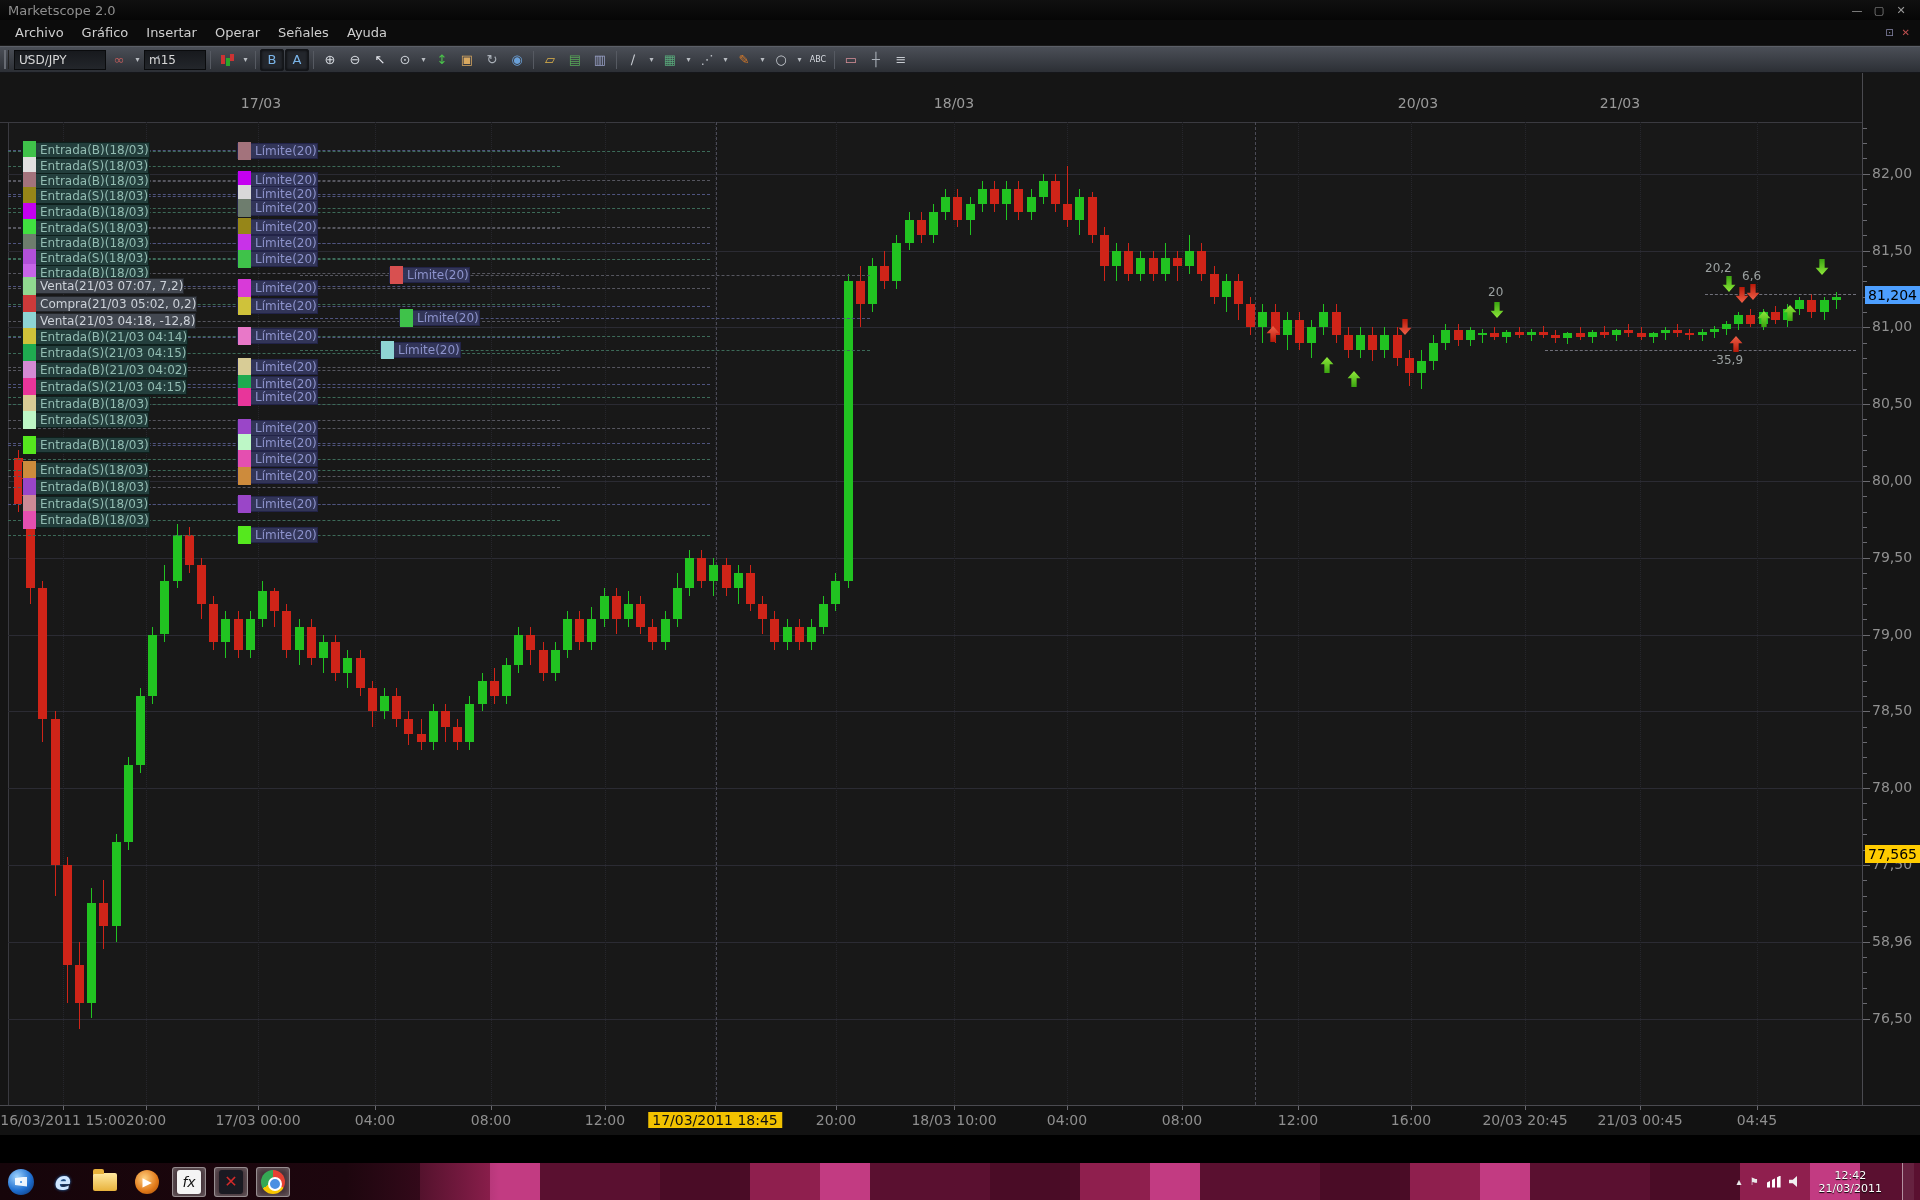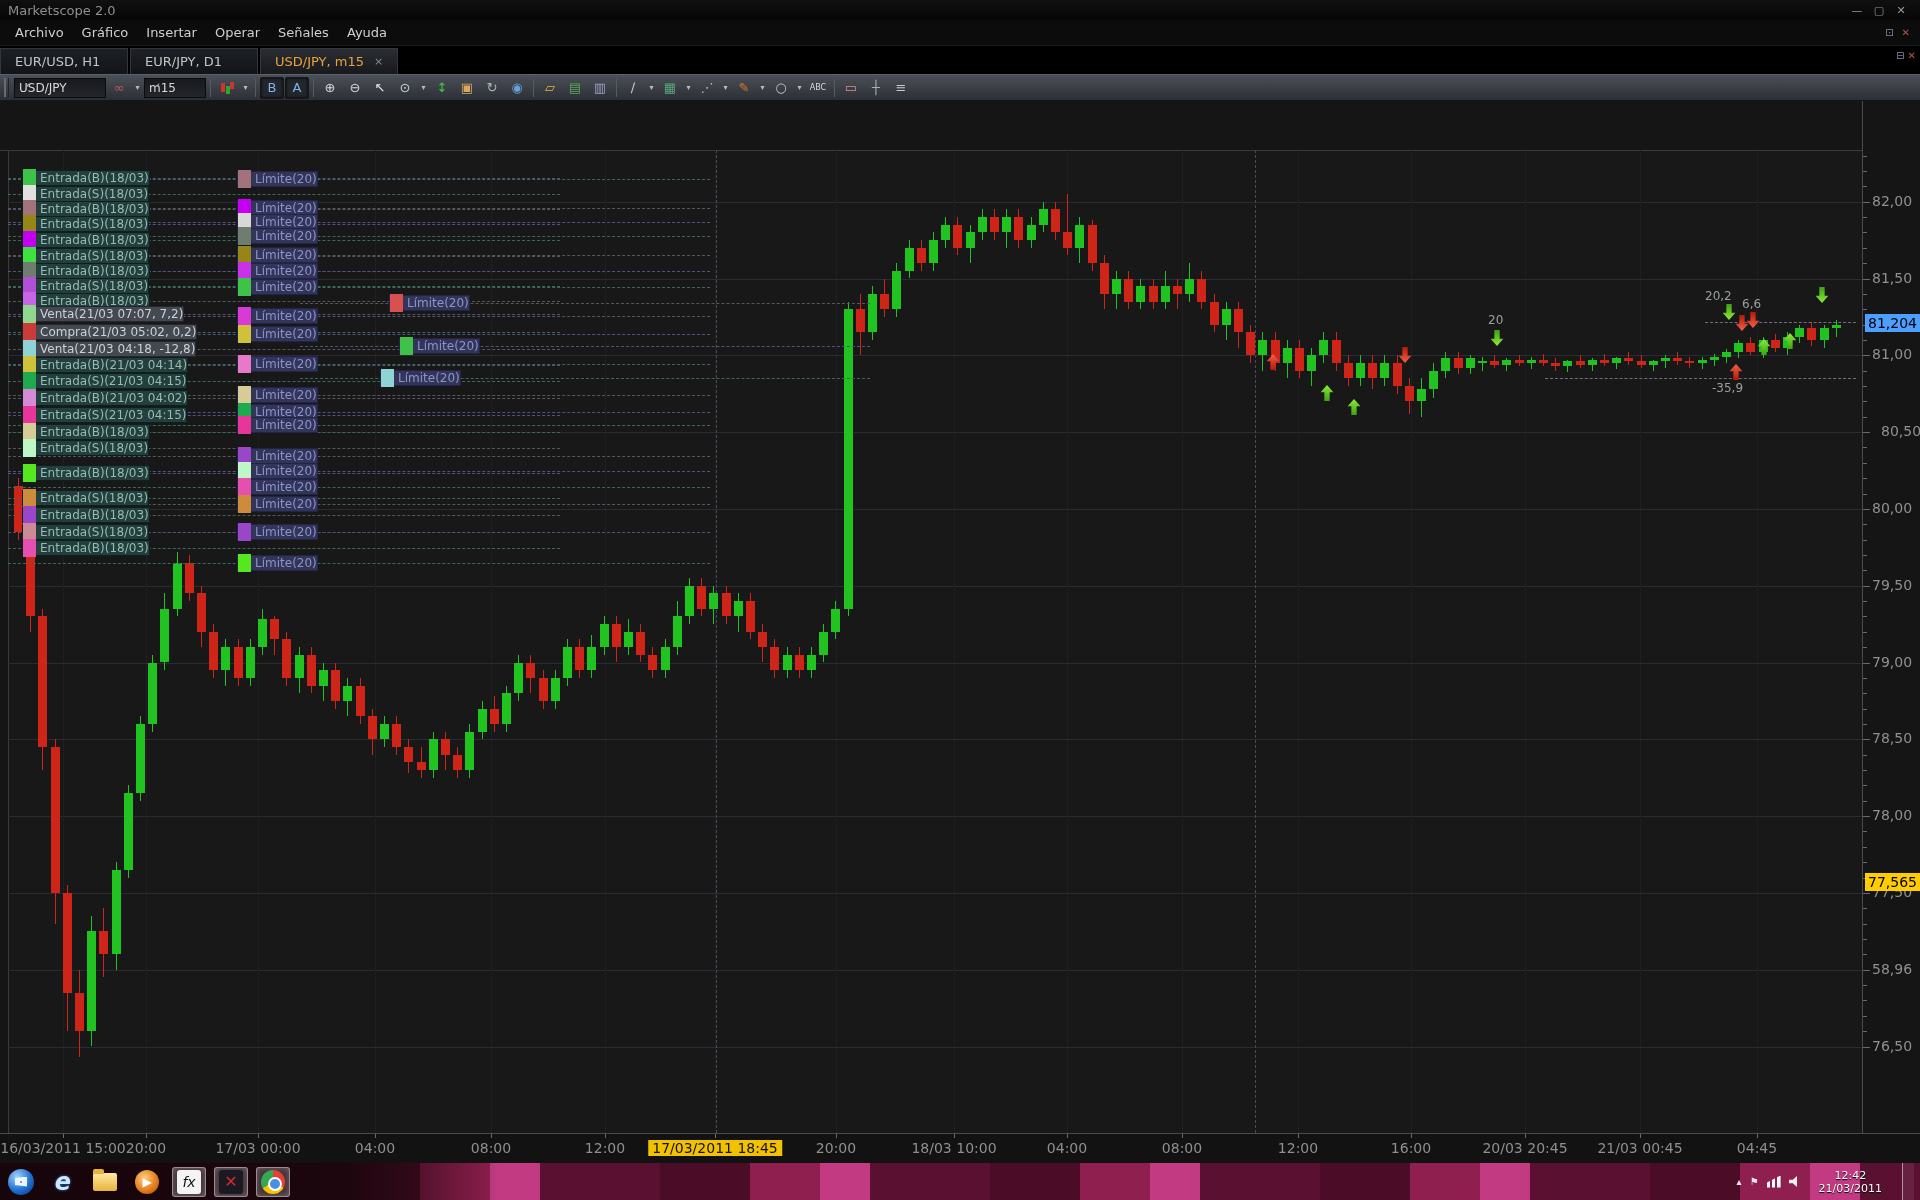--- a/index.html
+++ b/index.html
@@ -151,34 +151,20 @@
       <span class="menu-item">Insertar</span>
       <span class="menu-item">Operar</span>
       <span class="menu-item">Señales</span>
       <span class="menu-item">Ayuda</span>
 
     <span class="spacer"></span>
     <span class="mini-ctl" style="color:#8888aa;">⊡</span>
     <span class="mini-ctl" style="color:#c05050;">✕</span>
   </div>
 
-  <div id="tabbar">
-
-    <div class="tab">
-        <span>EUR/USD, H1</span>
-      </div>
-      <div class="tab">
-        <span>EUR/JPY, D1</span>
-      </div>
-      <div class="tab active">
-        <span>USD/JPY, m15</span>
-        <span class="close">×</span>
-      </div>
-      <div id="tab-right-ctls"><span>⊟</span> <span class="red">✕</span></div>
-  </div>
 
   <div id="toolbar">
     <div class="grip"></div>
 
   <div class="combo" style="width: 92px;">
         <span class="val">USD/JPY</span>
         <span class="arrow">▾</span>
       </div>
       <div class="tbtn" style="color: rgb(184, 90, 90);">∞</div>
       <div class="tcaret">▾</div>
@@ -224,20 +210,30 @@
       <div class="tbtn" style="color: rgb(200, 204, 210);">○</div>
       <div class="tcaret">▾</div>
       <div class="tbtn" style="color: rgb(216, 220, 226); font-size: 8px;">ABC</div>
       <div class="tsep"></div>
       <div class="tbtn" style="color: rgb(216, 144, 152);">▭</div>
       <div class="tbtn" style="color: rgb(170, 176, 184);">┼</div>
       <div class="tbtn" style="color: rgb(200, 204, 210);">≡</div>
     </div>
 
   <div id="chart-area">
+    <div id="date-strip">
+        <div class="dlabel" style="left: 261px;">17/03</div>
+        <div class="dtri" style="left: 261px;"></div>
+        <div class="dlabel" style="left: 954px;">18/03</div>
+        <div class="dtri" style="left: 954px;"></div>
+        <div class="dlabel" style="left: 1418px;">20/03</div>
+        <div class="dtri" style="left: 1418px;"></div>
+        <div class="dlabel" style="left: 1620px;">21/03</div>
+        <div class="dtri" style="left: 1620px;"></div>
+      </div>
     <div id="date-line"></div>
     <div id="plot"></div>
     <div id="overlay" style="position:absolute;left:0;top:0;width:1862px;height:1032px;">
         <div class="hgrid" style="top: 100.7px; left: 8px; width: 1854px;"></div>
         <div class="hgrid" style="top: 177.5px; left: 8px; width: 1854px;"></div>
         <div class="hgrid" style="top: 254.3px; left: 8px; width: 1854px;"></div>
         <div class="hgrid" style="top: 331.1px; left: 8px; width: 1854px;"></div>
         <div class="hgrid" style="top: 407.9px; left: 8px; width: 1854px;"></div>
         <div class="hgrid" style="top: 484.7px; left: 8px; width: 1854px;"></div>
         <div class="hgrid" style="top: 561.5px; left: 8px; width: 1854px;"></div>
@@ -864,21 +860,21 @@
         <div class="ptick" style="top: 853.34px; width: 4px;"></div>
         <div class="ptick" style="top: 868.7px; width: 7px;"></div>
         <div class="ptick" style="top: 884.06px; width: 4px;"></div>
         <div class="ptick" style="top: 899.42px; width: 4px;"></div>
         <div class="ptick" style="top: 914.78px; width: 4px;"></div>
         <div class="ptick" style="top: 930.14px; width: 4px;"></div>
         <div class="ptick" style="top: 945.5px; width: 7px;"></div>
         <div class="plabel" style="top: 91.7px;">82,00</div>
         <div class="plabel" style="top: 168.5px;">81,50</div>
         <div class="plabel" style="top: 245.3px;">81,00</div>
-        <div class="plabel" style="top: 322.1px; margin-left: 9px;">80,50</div>
+        <div class="plabel" style="top: 322.1px;">80,50</div>
         <div class="plabel" style="top: 398.9px;">80,00</div>
         <div class="plabel" style="top: 475.7px;">79,50</div>
         <div class="plabel" style="top: 552.5px;">79,00</div>
         <div class="plabel" style="top: 629.3px;">78,50</div>
         <div class="plabel" style="top: 706.1px;">78,00</div>
         <div class="plabel" style="top: 782.9px;">77,50</div>
         <div class="plabel" style="top: 859.7px;">58,96</div>
         <div class="plabel" style="top: 936.5px;">76,50</div>
         <div class="pcur" style="background: rgb(77, 159, 255); top: 212.966px;">81,204</div>
         <div class="pcur" style="background: rgb(255, 204, 0); top: 771.916px;">77,565</div>

